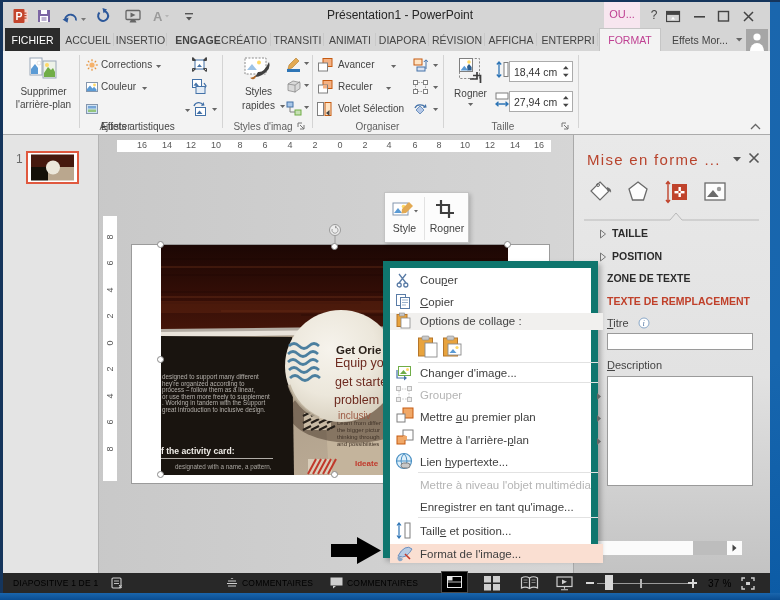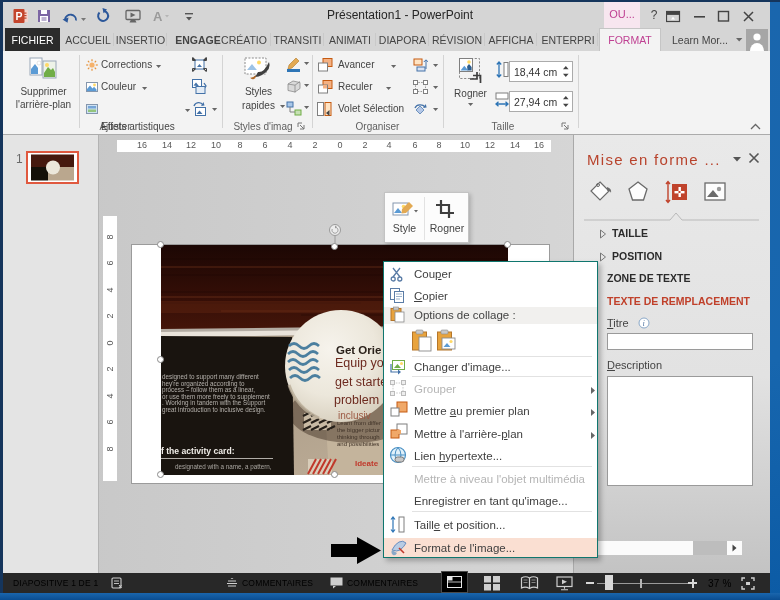--- a/index.html
+++ b/index.html
@@ -104,21 +104,21 @@
   <div class="tab" style="left:114px;width:53px;">INSERTIO</div>
   <div class="tab" style="left:173px;width:50px;font-weight:bold;">ENGAGE</div>
   <div class="tab" style="left:217px;width:54px;">CRÉATIO</div>
   <div class="tab" style="left:271px;width:53px;">TRANSITI</div>
   <div class="tab" style="left:324px;width:52px;">ANIMATI</div>
   <div class="tab" style="left:376px;width:53px;">DIAPORA</div>
   <div class="tab" style="left:429px;width:56px;">RÉVISION</div>
   <div class="tab" style="left:485px;width:52px;">AFFICHA</div>
   <div class="tab" style="left:537px;width:62px;text-align:right;">ENTERPRI</div>
   <div class="tab" style="left:599px;width:62px;background:#f3f3f3;color:#bf4092;border:1px solid #c5c5c5;border-bottom:none;box-sizing:border-box;">FORMAT</div>
-  <div class="tab" style="left:665px;width:70px;color:#444;">Learn Mor...</div>
+  <div class="tab" style="left:665px;width:70px;color:#444;">Effets Mor...</div>
   <svg class="abs" style="left:735px;top:37px" width="10" height="6" viewBox="0 0 10 6">
       <path d="M1 1 l3.2 3.5 L7.4 1 z" fill="#666"></path>
     </svg>
   <div class="abs" style="left:746px;top:29px;width:22px;height:22px;background:#a6a6a6;">
     <svg width="22" height="22" viewBox="0 0 22 22">
         <circle cx="11" cy="8" r="3.6" fill="#fff"></circle>
         <path d="M4 22 a7 8 0 0 1 14 0 z" fill="#fff"></path>
       </svg>
   </div>
 
@@ -573,21 +573,21 @@
   <div class="abs" style="left:607px;top:359px;font-size:11px;color:#444;"><u>D</u>escription</div>
   <div class="abs" style="left:607px;top:376px;width:146px;height:110px;background:#fff;border:1px solid #9a9a9a;box-sizing:border-box;"></div>
   <div class="abs" style="left:577px;top:541px;width:164px;height:14px;background:#bdbdbd;"></div>
   <div class="abs" style="left:577px;top:541px;width:116px;height:14px;background:#fbfbfb;"></div>
   <div class="abs" style="left:727px;top:541px;width:15px;height:14px;background:#fbfbfb;">
     <svg width="15" height="14" viewBox="0 0 15 14">
         <path d="M5.5 3.5 l4 3.5 l-4 3.5 z" fill="#444"></path>
       </svg>
   </div>
 
-  <div class="abs" id="ctxmenu" style="left:383px;top:261px;width:215px;height:297px;background:#fff;border:1px solid #0f766e;box-shadow:3px 3px 5px rgba(0,0,0,0.25);box-sizing:border-box;font-size:11.5px;color:#3f3f3f;">
+  <div class="abs" id="ctxmenu" style="left:383px;top:261px;width:215px;height:297px;background:#fff;border:7px solid #0f766e;box-shadow:3px 3px 5px rgba(0,0,0,0.25);box-sizing:border-box;font-size:11.5px;color:#3f3f3f;">
     <div class="abs" style="left:0px;top:45px;width:213px;height:17px;background:#f1f0ee;"></div>
     <div class="abs" style="left:30px;top:6px;">Cou<u>p</u>er</div>
     <div class="abs" style="left:30px;top:27.5px;"><u>C</u>opier</div>
     <div class="abs" style="left:30px;top:46.5px;color:#444;">Options de collage&nbsp;:</div>
     <div class="abs" style="left:30px;top:99px;">Changer d'image...</div>
     <div class="abs" style="left:30px;top:120.5px;color:#b5b5b5;">Grouper</div>
     <div class="abs" style="left:30px;top:143px;">Mettre <u>a</u>u premier plan</div>
     <div class="abs" style="left:30px;top:165.5px;">Mettre à l'arrière-<u>p</u>lan</div>
     <div class="abs" style="left:30px;top:188px;">Lien <u>h</u>ypertexte...</div>
     <div class="abs" style="left:30px;top:210.5px;color:#b5b5b5;">Mettre à niveau l'objet multimédia</div>

